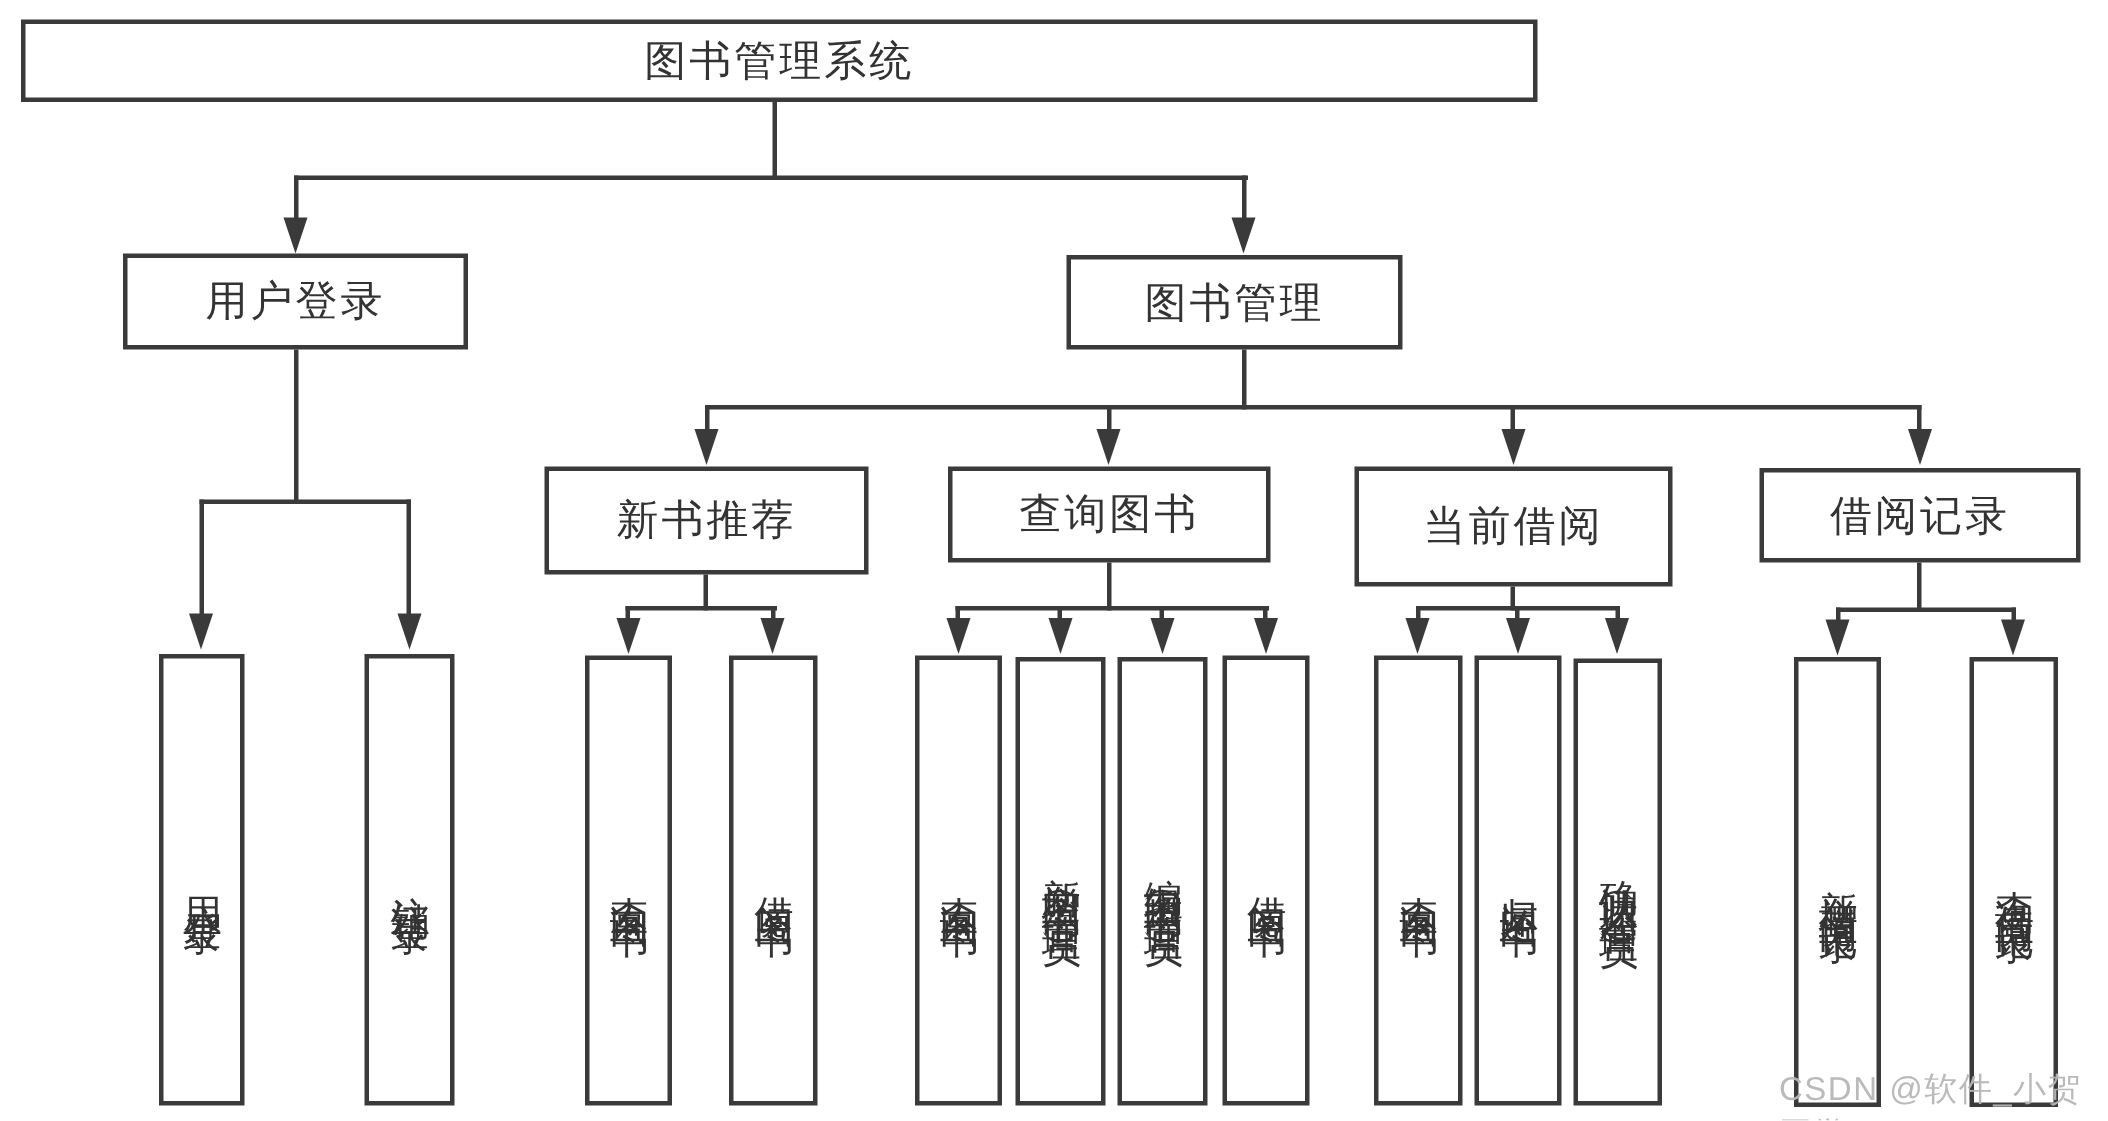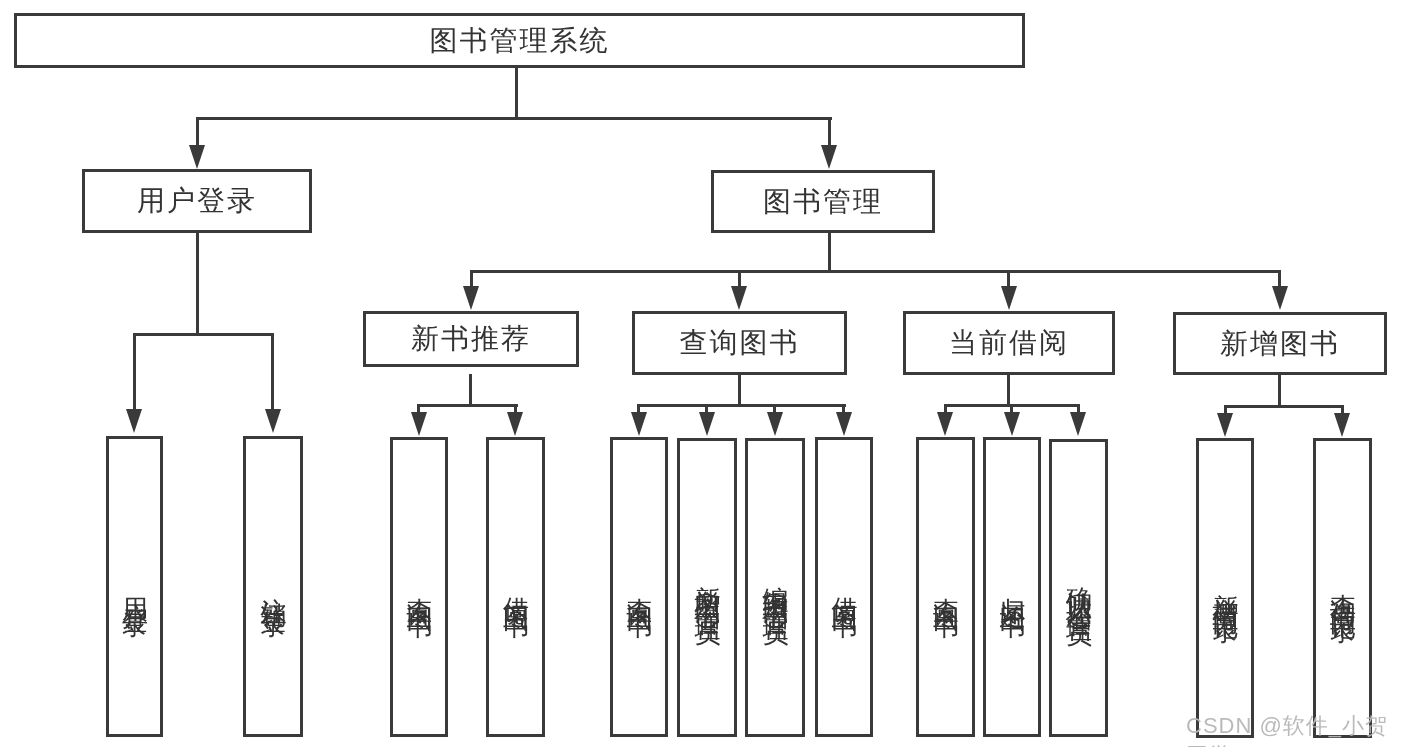--- a/index.html
+++ b/index.html
@@ -92,24 +92,24 @@
   <div class="line" style="left:1224px;top:405px;width:3px;height:10px"></div>
   <div class="ah" style="left:1217px;top:413px"></div>
   <div class="line" style="left:1341px;top:405px;width:3px;height:10px"></div>
   <div class="ah" style="left:1334px;top:413px"></div>
 
   <div class="box" style="left:14px;top:13px;width:1011px;height:55px">图书管理系统</div>
 
   <div class="box" style="left:82px;top:169px;width:230px;height:64px">用户登录</div>
   <div class="box" style="left:711px;top:170px;width:224px;height:63px">图书管理</div>
 
-  <div class="box" style="left:363px;top:311px;width:216px;height:56px">新书推荐</div>
+  <div class="box" style="left:363px;top:311px;width:216px;height:72px">新书推荐</div>
   <div class="box" style="left:632px;top:311px;width:215px;height:64px">查询图书</div>
-  <div class="box" style="left:903px;top:311px;width:212px;height:64px">当前借阅</div>
-  <div class="box" style="left:1173px;top:312px;width:214px;height:63px">新增图书</div>
+  <div class="box" style="left:903px;top:311px;width:212px;height:80px">当前借阅</div>
+  <div class="box" style="left:1173px;top:312px;width:214px;height:63px">借阅记录</div>
 
   <div class="box vbox" style="left:106px;top:436px;width:57px;height:301px">用户登录</div>
   <div class="box vbox" style="left:243px;top:436px;width:60px;height:301px">注销登录</div>
 
   <div class="box vbox" style="left:390px;top:437px;width:58px;height:300px">查询图书</div>
   <div class="box vbox" style="left:486px;top:437px;width:59px;height:300px">借阅图书</div>
 
   <div class="box vbox" style="left:610px;top:437px;width:58px;height:300px">查询图书</div>
   <div class="box vbox" style="left:677px;top:438px;width:60px;height:299px">新增图书（管理员）</div>
   <div class="box vbox" style="left:745px;top:438px;width:60px;height:299px">编辑图书（管理员）</div>

